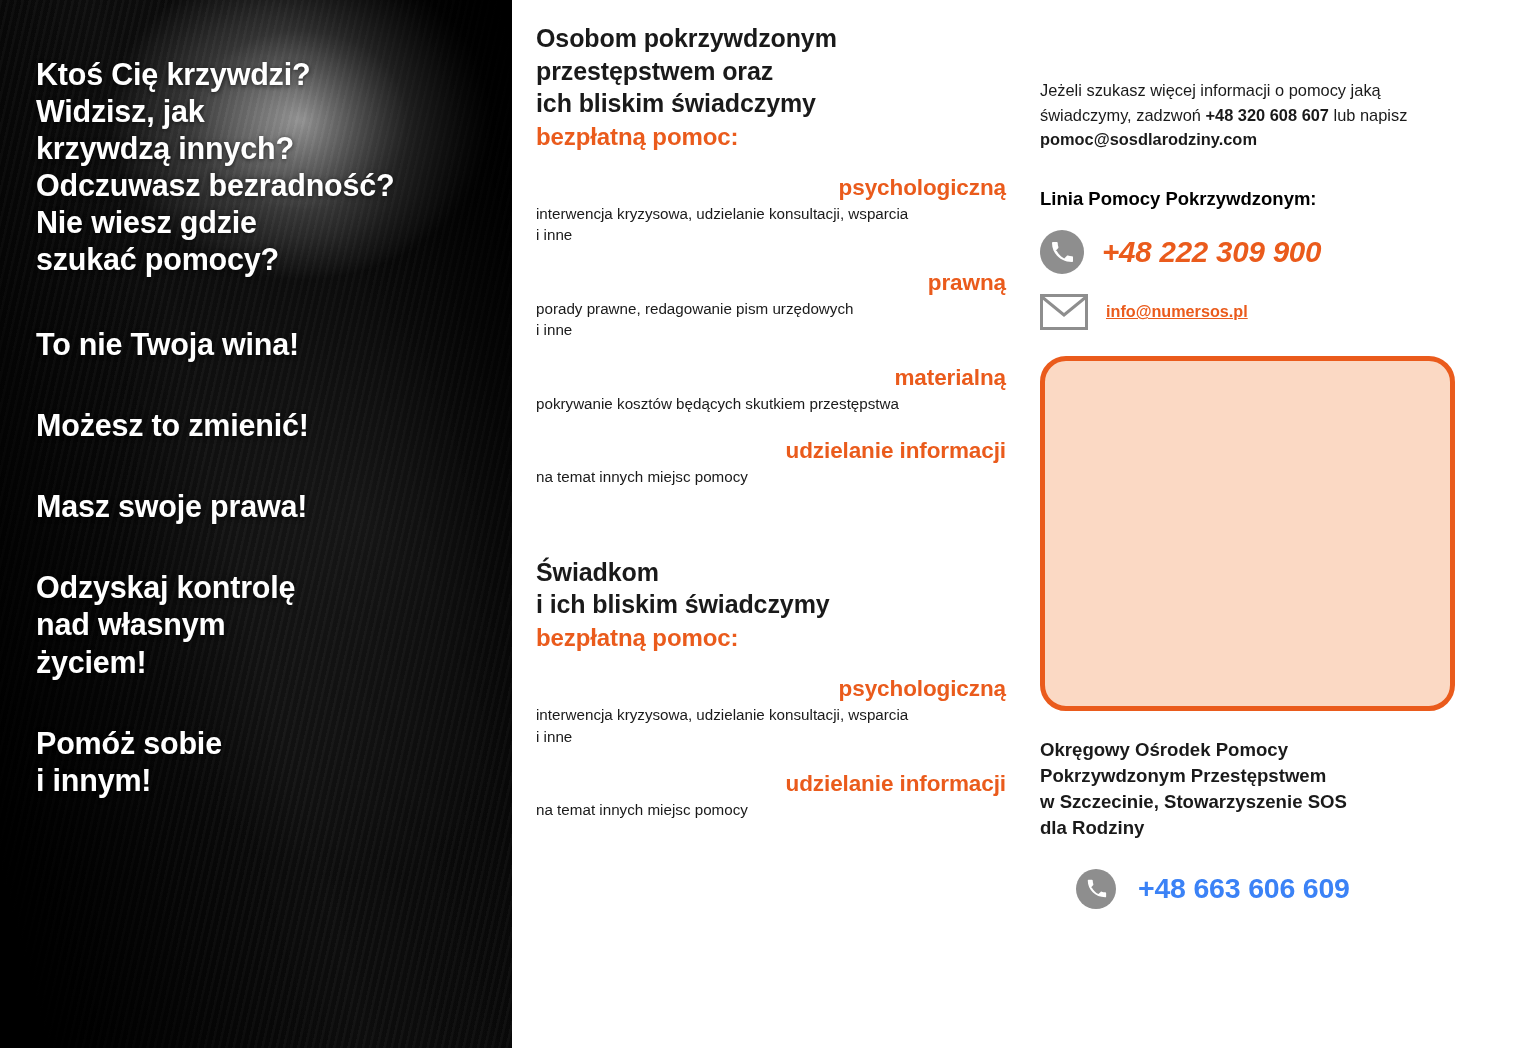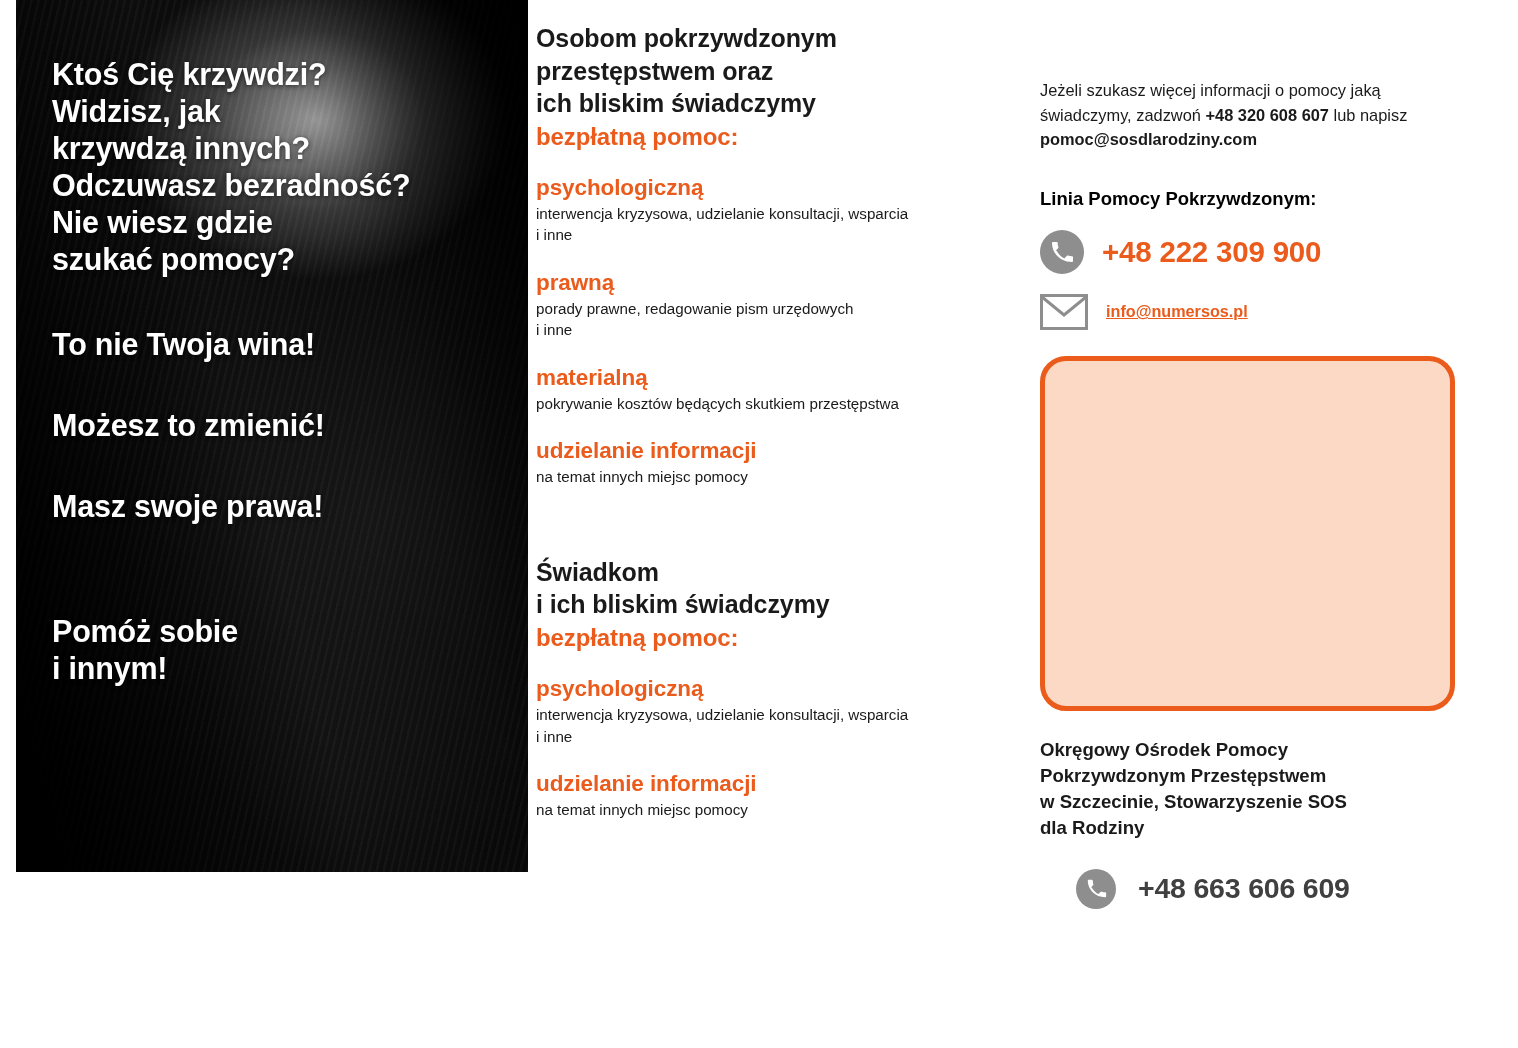--- a/index.html
+++ b/index.html
@@ -14,24 +14,23 @@
     position: relative;
     width: 1518px;
     height: 1048px;
     background: #ffffff;
   }
 
   
   .left-panel {
     position: absolute;
     left: 0; top: 0;
-    width: 512px; height: 872px;
+    width: 512px; height: 1048px;
     overflow: hidden;
     background: #1d4ed8;
-    margin-left: 16px;
   }
   .photo-bg {
     position: absolute;
     inset: 0;
     background:
       radial-gradient(ellipse 240px 200px at 300px 120px, rgba(225,222,218,0.95) 0%, rgba(120,118,114,0.6) 45%, rgba(20,20,20,0.9) 80%),
       radial-gradient(ellipse 300px 420px at 360px 520px, rgba(200,196,190,0.85) 0%, rgba(110,108,104,0.55) 50%, rgba(15,15,15,0.95) 85%),
       radial-gradient(ellipse 260px 300px at 330px 880px, rgba(186,182,176,0.8) 0%, rgba(90,88,84,0.5) 55%, rgba(10,10,10,0.95) 88%),
       linear-gradient(100deg, #050505 0%, #101010 30%, #1d1d1d 55%, #2a2a2a 75%, #141414 100%);
     filter: grayscale(100%) contrast(104%);
@@ -85,20 +84,21 @@
     font-weight: bold;
     margin-top: 3px;
     letter-spacing: -0.1px;
   }
   .svc { margin-top: 24px; }
   .svc-title {
     color: #ea5b1c;
     font-size: 22.5px;
     font-weight: bold;
     letter-spacing: -0.1px;
+    text-align: right;
   }
   .svc-desc {
     color: #1a1a1a;
     font-size: 15.2px;
     line-height: 1.42;
     margin-top: 2px;
     white-space: pre-line;
   }
   .mid-block-2 { margin-top: 68px; }
 
@@ -139,20 +139,21 @@
     width: 48px; height: 36px;
     display: flex; align-items: center; justify-content: center;
     flex: none;
   }
   .ic-env svg { width: 48px; height: 36px; }
   .phone-big {
     color: #ea5b1c;
     font-size: 29.5px;
     font-weight: bold;
     letter-spacing: -0.2px;
+    font-style: italic;
   }
   .mail-txt {
     color: #ea5b1c;
     font-size: 16.2px;
     font-weight: bold;
     text-decoration: underline;
   }
   .qr-box {
     margin-top: 26px;
     width: 415px; height: 355px;
@@ -171,21 +172,21 @@
   .bottom-row {
     display: flex;
     align-items: center;
     gap: 22px;
     margin-top: 28px;
     padding-left: 36px;
   }
   .ic-circle.sm { width: 40px; height: 40px; }
   .ic-circle.sm svg { width: 21px; height: 21px; }
   .phone-bottom {
-    color: #404040;
+    color: #3b82f6;
     font-size: 28.5px;
     font-weight: bold;
     letter-spacing: -0.2px;
   }
 </style>
 </head>
 <body>
 
 <div class="page">
 
@@ -198,20 +199,23 @@
 Odczuwasz bezradność?
 Nie wiesz gdzie
 szukać pomocy?</div>
       <div class="gap-1"></div>
       <div class="blk">To nie Twoja wina!</div>
       <div class="gap-2"></div>
       <div class="blk">Możesz to zmienić!</div>
       <div class="gap-2"></div>
       <div class="blk">Masz swoje prawa!</div>
       <div class="gap-2"></div>
+      <div class="blk">Odzyskaj kontrolę
+nad własnym
+życiem!</div>
       <div class="gap-2"></div>
       <div class="blk">Pomóż sobie
 i innym!</div>
     </div>
   </div>
 
   <div class="mid">
 
     <div>
       <h2>Osobom pokrzywdzonym

